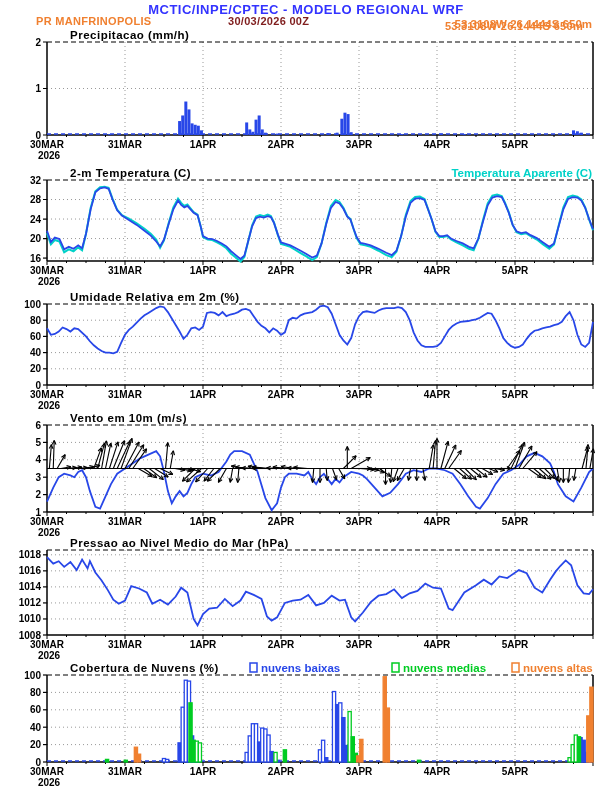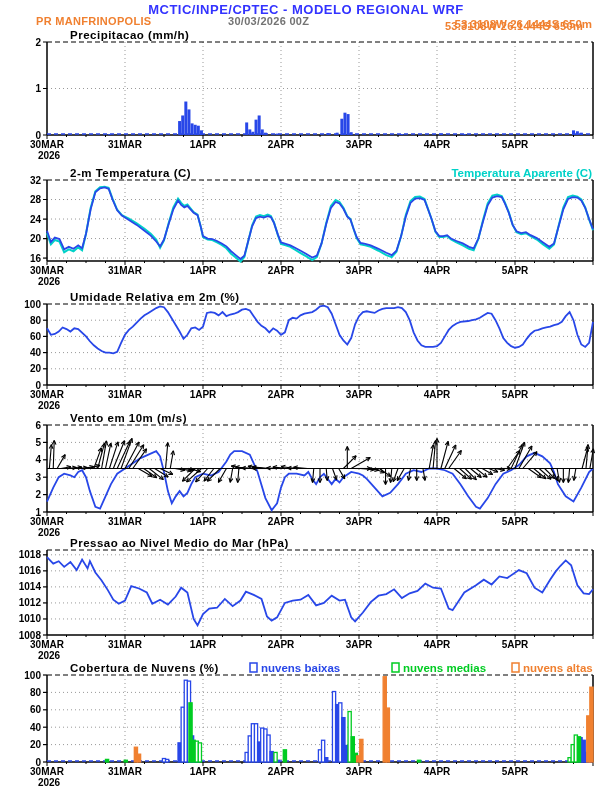--- a/index.html
+++ b/index.html
@@ -10,21 +10,21 @@
   .hdr2{position:absolute;font-weight:bold;font-size:11px;letter-spacing:0.3px;}
   #chart-svg{position:absolute;left:0;top:0;}
   text{font-family:"Liberation Sans",sans-serif;}
 </style>
 </head>
 <body>
 <div id="page">
 
   <div class="hdr" id="hdr-title" style="top: 2px; color: rgb(51, 51, 255);">MCTIC/INPE/CPTEC - MODELO REGIONAL WRF</div>
   <div class="hdr2" id="hdr-station" style="left: 36px; top: 15px; color: rgb(240, 128, 48);">PR MANFRINOPOLIS</div>
-  <div class="hdr2" id="hdr-run" style="left: 228px; top: 15px; color: #737373;">30/03/2026 00Z</div>
+  <div class="hdr2" id="hdr-run" style="left: 228px; top: 15px; color: #7f1d1d;">30/03/2026 00Z</div>
   <div class="hdr2" id="hdr-loc" style="right: 20px; top: 20px; color: rgb(240, 128, 48);">53.3108W 26.1444S 650m</div>
 
   <svg id="chart-svg" width="612" height="792">
       <g>
         <line x1="125" y1="42" x2="125" y2="135" stroke="#999999" stroke-width="1" stroke-dasharray="1 3"></line>
         <line x1="203" y1="42" x2="203" y2="135" stroke="#999999" stroke-width="1" stroke-dasharray="1 3"></line>
         <line x1="281" y1="42" x2="281" y2="135" stroke="#999999" stroke-width="1" stroke-dasharray="1 3"></line>
         <line x1="359" y1="42" x2="359" y2="135" stroke="#999999" stroke-width="1" stroke-dasharray="1 3"></line>
         <line x1="437" y1="42" x2="437" y2="135" stroke="#999999" stroke-width="1" stroke-dasharray="1 3"></line>
         <line x1="515" y1="42" x2="515" y2="135" stroke="#999999" stroke-width="1" stroke-dasharray="1 3"></line>

